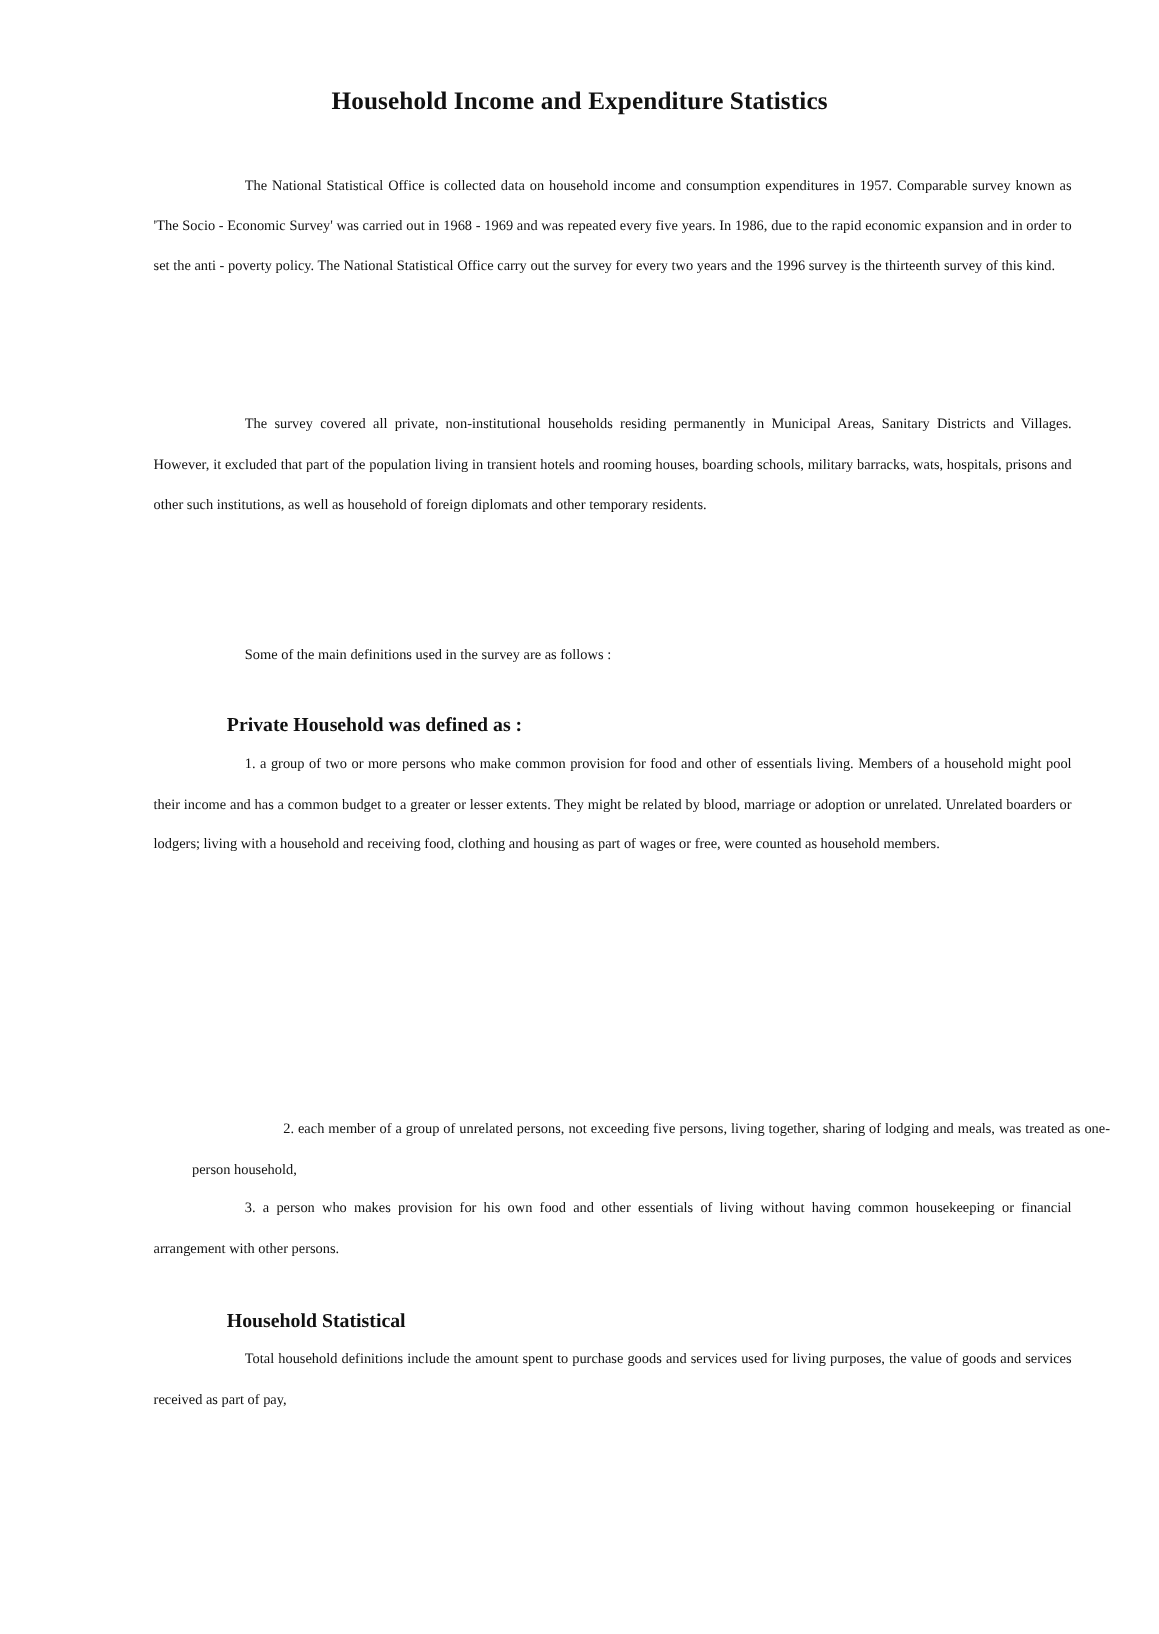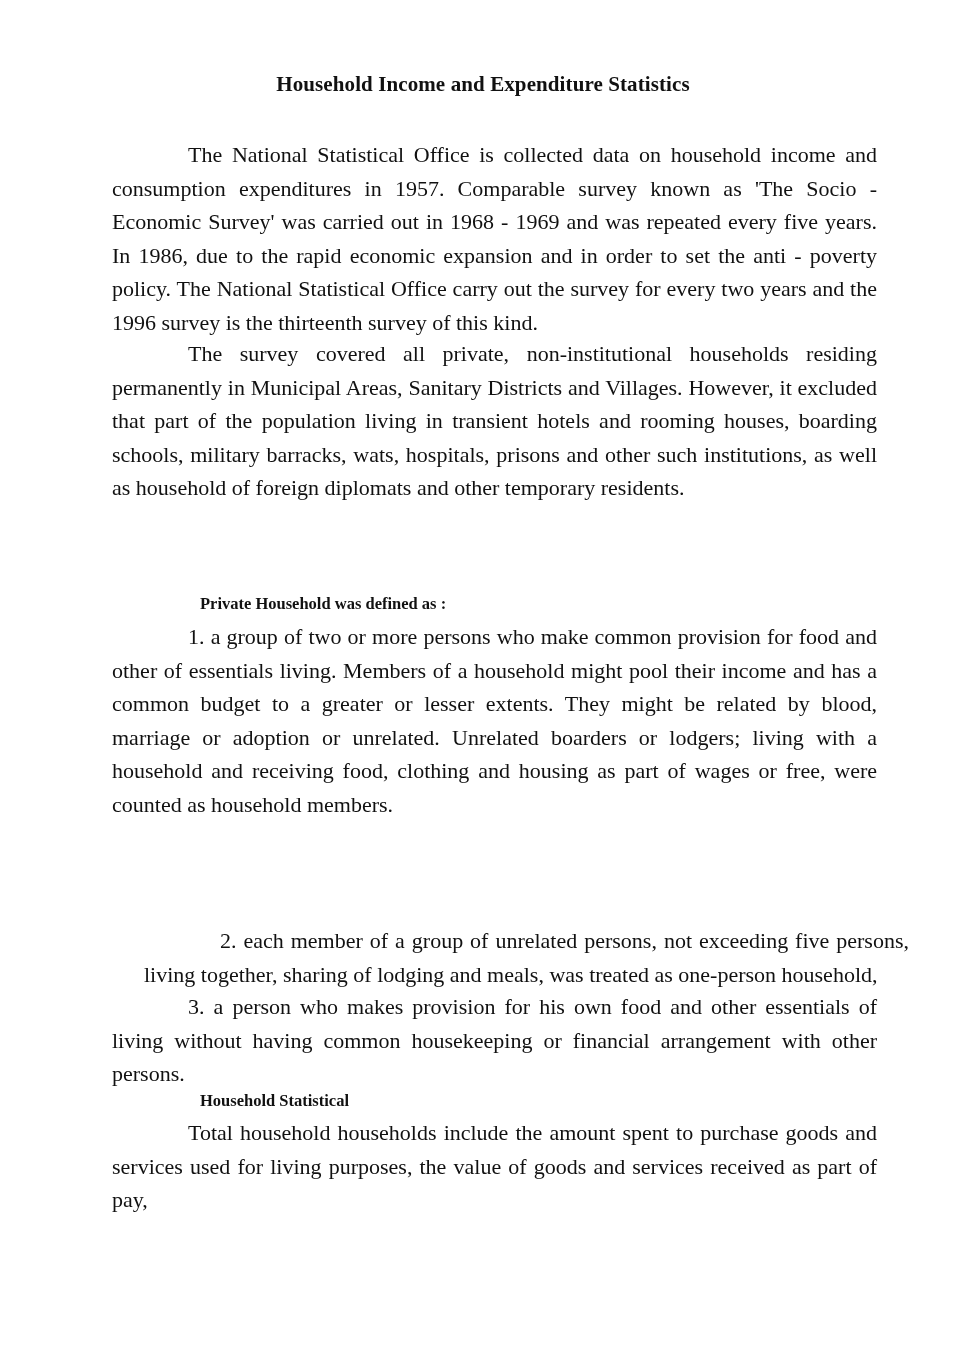--- a/index.html
+++ b/index.html
@@ -1,41 +1,42 @@
 <!DOCTYPE html>
 <html><head>
 <meta charset="utf-8">
 <style>
   html, body { margin: 0; padding: 0; background: #ffffff; }
   body { width: 966px; height: 1362px; position: relative; overflow: hidden;
          font-family: "Liberation Serif", "DejaVu Serif", serif; color: #111; }
   .page { position: absolute; left: 0; top: 0; width: 966px; height: 1362px; }
   .title { position: absolute; left: 0; width: 966px; top: 72px; text-align: center;
            font-weight: bold; font-size: 21px; letter-spacing: 0.1px; }
-  .para { position: absolute; left: 112px; width: 765px; font-size: 22px;
+  .para { position: absolute; left: 128px; width: 765px; font-size: 12px;
           line-height: 33.6px; text-align: justify; text-align-last: left; margin: 0; }
   .indent { text-indent: 76px; }
-  .heading { position: absolute; left: 200px; font-weight: bold; font-size: 16.5px; }
+  .heading { position: absolute; left: 189px; font-weight: bold; font-size: 16.5px; }
 </style>
 </head>
 <body>
 
 <div class="page">
   <div class="title">Household Income and Expenditure Statistics</div>
 
   <p class="para indent" style="top:138px;">The National Statistical Office is collected data on household income and consumption expenditures in 1957. Comparable survey known as 'The Socio - Economic Survey' was carried out in 1968 - 1969 and was repeated every five years. In 1986, due to the rapid economic expansion and in order to set the anti - poverty policy. The National Statistical Office carry out the survey for every two years and the 1996 survey is the thirteenth survey of this kind.</p>
 
   <p class="para indent" style="top:337px;">The survey covered all private, non-institutional households residing permanently in Municipal Areas, Sanitary Districts and Villages. However, it excluded that part of the population living in transient hotels and rooming houses, boarding schools, military barracks, wats, hospitals, prisons and other such institutions, as well as household of foreign diplomats and other temporary residents.</p>
 
+  <p class="para indent" style="top:529px;">Some of the main definitions used in the survey are as follows :</p>
 
   <div class="heading" style="top:594px;">Private Household was defined as :</div>
 
   <p class="para indent" style="top:620px;">1.  a group of two or more persons who make common provision for food and other of essentials living. Members of a household might pool their income and has a common budget to a greater or lesser extents. They might be related by blood, marriage or adoption or unrelated. Unrelated boarders or lodgers; living with a household and receiving food, clothing and housing as part of wages or free, were counted as household members.</p>
 
 
   <p class="para indent" style="top:924px;margin-left:32px;">2.  each member of a group of unrelated persons, not exceeding five persons, living together, sharing of lodging and meals, was treated as one-person household,</p>
 
   <p class="para indent" style="top:990px;font-family:Liberation Serif, serif;">3.  a person who makes provision for his own food and other essentials of living without having common housekeeping or financial arrangement with other persons.</p>
 
   <div class="heading" style="top:1091px;">Household Statistical</div>
 
-  <p class="para indent" style="top:1116px;">Total household households include the amount spent to purchase goods and services used for living purposes, the value of goods and services received as part of pay,</p>
+  <p class="para indent" style="top:1116px;">Total household definitions include the amount spent to purchase goods and services used for living purposes, the value of goods and services received as part of pay,</p>
 </div>
 
 </body></html>

